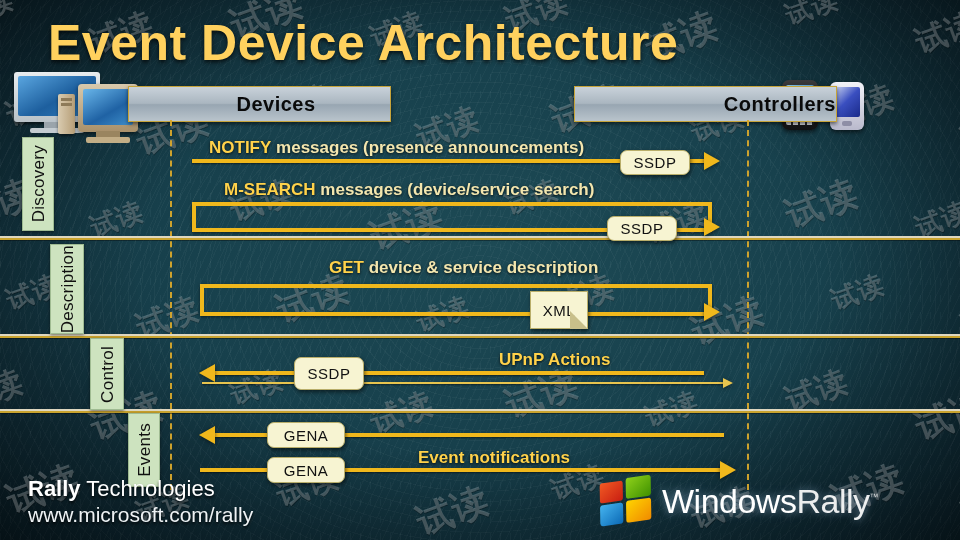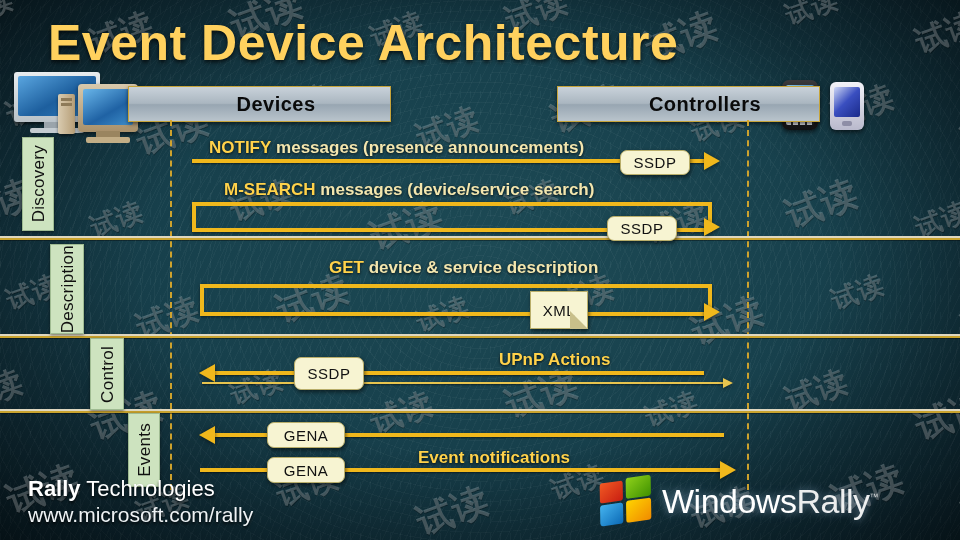--- a/index.html
+++ b/index.html
@@ -222,21 +222,21 @@
     </div>
     <div style="position:absolute;left:48px;top:2px;width:34px;height:48px;background:linear-gradient(180deg,#f2f2f8,#b9b9cc);border-radius:6px;box-shadow:0 2px 4px rgba(0,0,0,.6);">
       <div style="position:absolute;left:4px;top:5px;width:26px;height:30px;background:linear-gradient(135deg,#cfd8f5 0%,#3a4fc0 48%,#1a2a8a 100%);border-radius:2px;"></div>
       <div style="position:absolute;left:12px;top:39px;width:10px;height:5px;background:#8e8ea6;border-radius:2px;"></div>
     </div>
   </div>
 
   <div class="hdrbox" style="left:128px;top:86px;width:228px;">
     <span>Devices</span>
   </div>
-  <div class="hdrbox" style="left:557px;top:86px;width:228px;">
+  <div class="hdrbox" style="left:574px;top:86px;width:228px;justify-content:flex-end;">
     <span>Controllers</span>
   </div>
 
   <div class="lifeline" style="left:170px;top:120px;height:370px;"></div>
   <div class="lifeline" style="left:747px;top:120px;height:370px;"></div>
 
   <div class="rule" style="top:236px;"></div>
   <div class="rule" style="top:334px;"></div>
   <div class="rule" style="top:409px;"></div>
 

